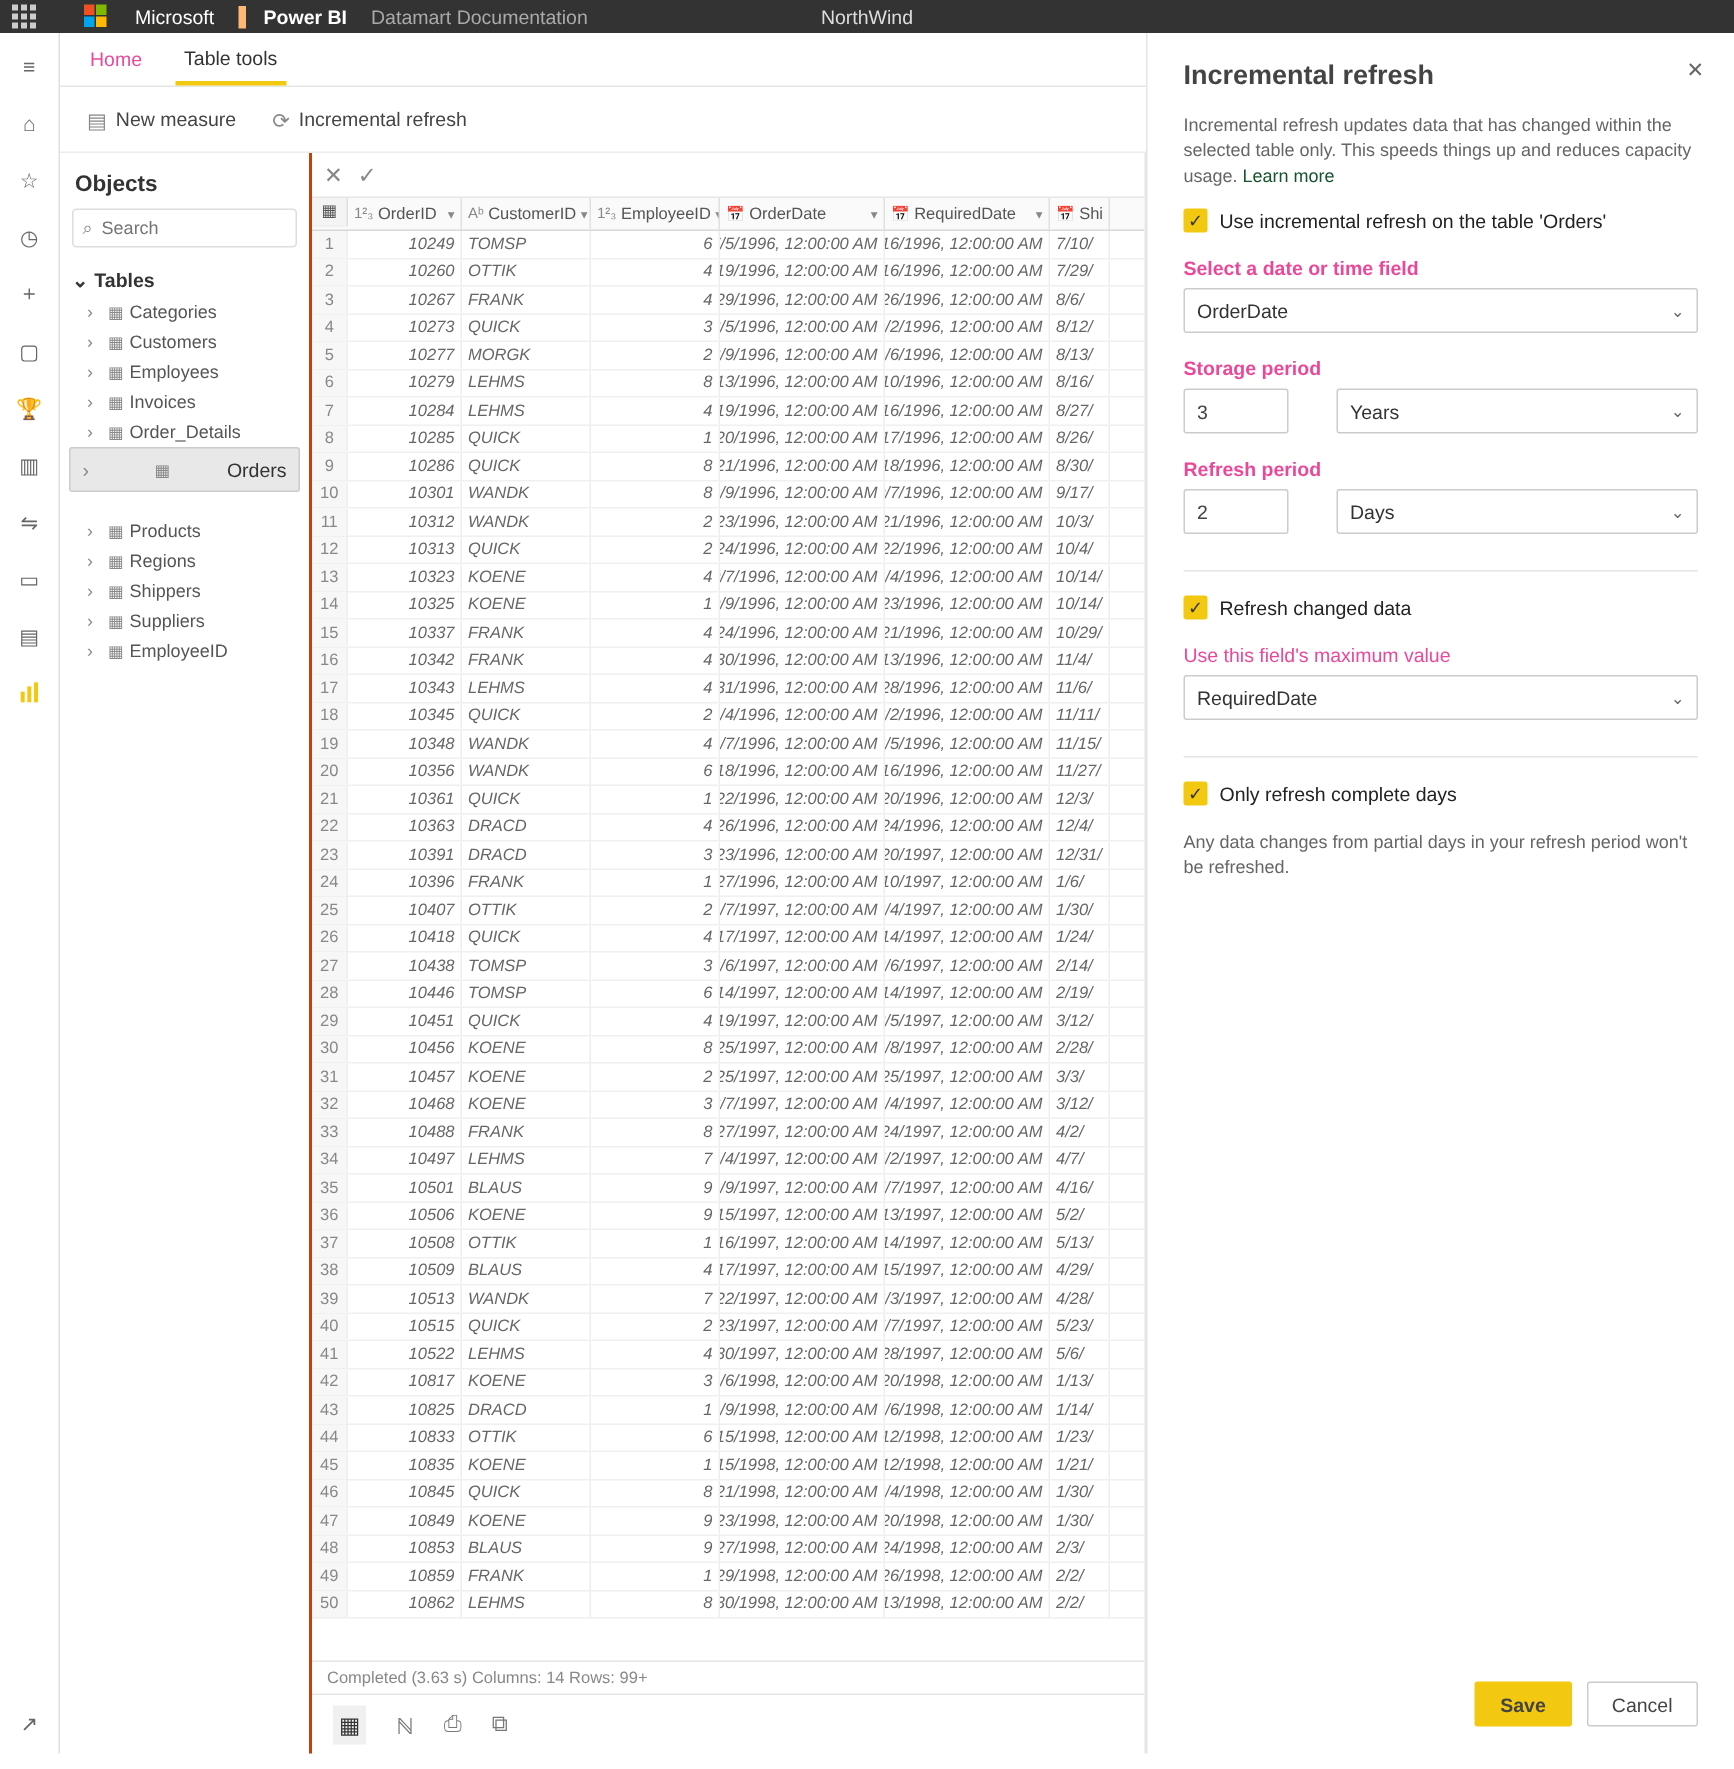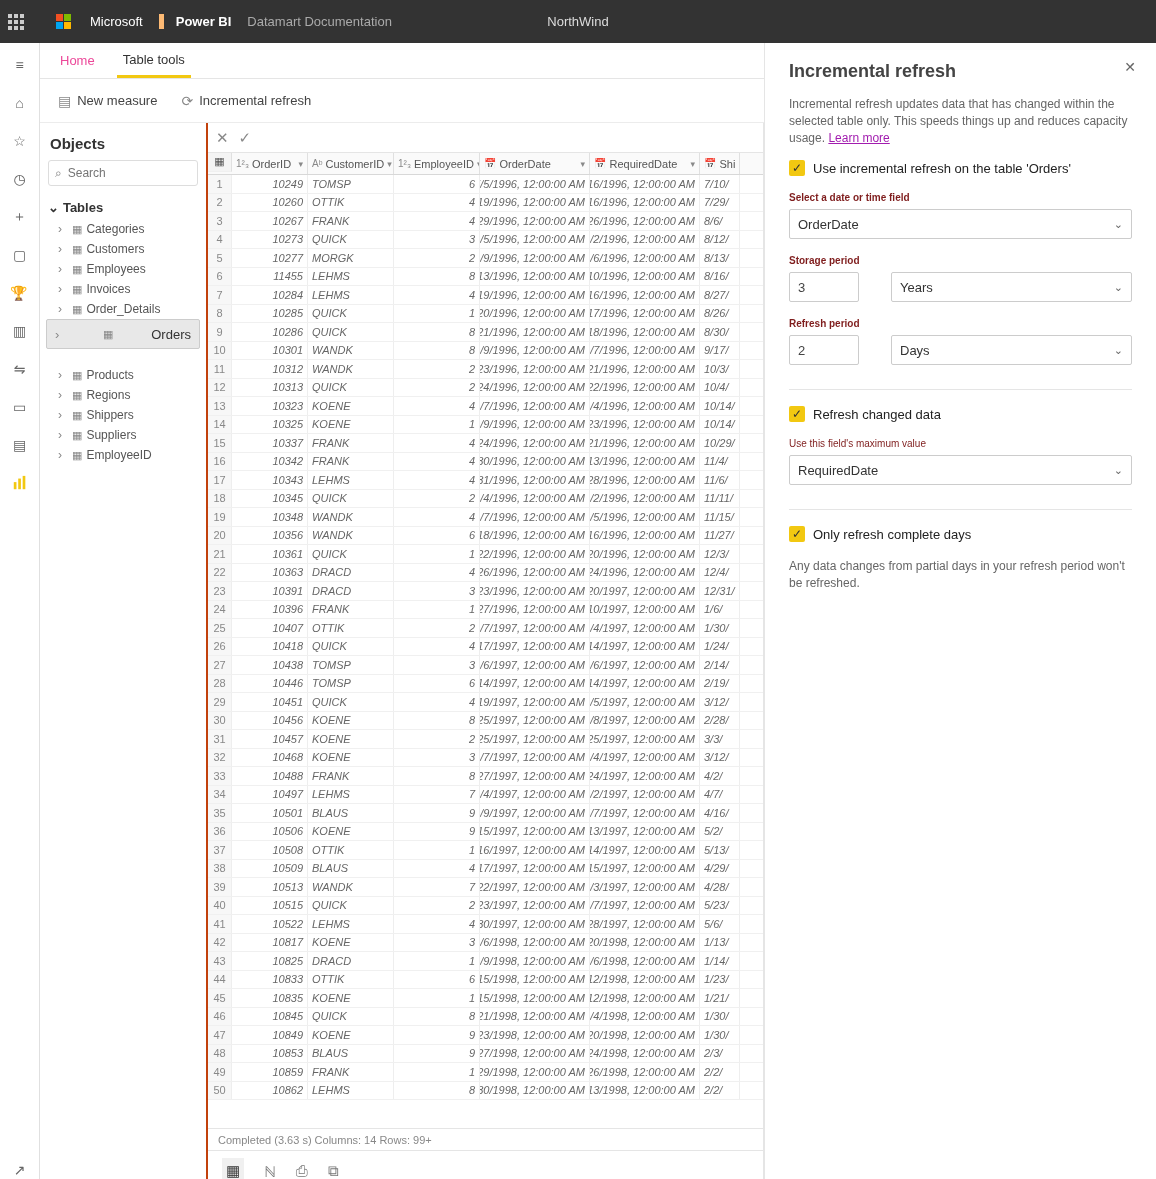--- a/index.html
+++ b/index.html
@@ -1,17 +1,17 @@
 <!DOCTYPE html>
 <html><head>
 <meta charset="utf-8">
 <style>
 * { box-sizing: border-box; margin: 0; padding: 0; }
 body { font-family: "Segoe UI", sans-serif; font-size: 12px; color: #333; background: #fff; width: 1156px; height: 1179px; overflow: hidden; }
-.topbar { height: 43px; background: #333; color: #ddd; display: flex; align-items: center; padding: 0 8px; gap: 12px; font-size: 13px; }
+.topbar { height: 22px; background: #333; color: #ddd; display: flex; align-items: center; padding: 0 8px; gap: 12px; font-size: 13px; }
 .waffle { width: 16px; height: 16px; display: grid; grid-template-columns: repeat(3,4px); grid-template-rows: repeat(3,4px); gap: 2px; }
 .waffle span { background: #ccc; }
 .mslogo { width: 16px; height: 16px; display: grid; grid-template-columns: repeat(2,7px); grid-template-rows: repeat(2,7px); gap: 1px; margin-left: 20px; }
 .mslogo span:nth-child(1){background:#f25022;} .mslogo span:nth-child(2){background:#7fba00;} .mslogo span:nth-child(3){background:#00a4ef;} .mslogo span:nth-child(4){background:#ffb900;}
 .topbar .ms { color: #fff; margin-left: 6px; }
 .topbar .pbi { color: #fff; font-weight: 600; border-left: 5px solid #fdba74; padding-left: 12px; margin-left: 4px; }
 .topbar .crumb { color: #aaa; margin-left: 4px; }
 .topbar .center { position: absolute; left: 50%; transform: translateX(-50%); color: #ddd; }
 .main { display: flex; height: calc(100% - 32px); }
 .leftrail { width: 40px; border-right: 1px solid #e0e0e0; display: flex; flex-direction: column; align-items: center; padding-top: 14px; gap: 22px; }
@@ -50,24 +50,24 @@
 .row .c-id { justify-content: flex-end; } .row .c-emp { justify-content: flex-end; }
 .row .c-od, .row .c-rd { justify-content: flex-end; }
 .statusbar { height: 22px; border-top: 1px solid #e5e5e5; font-size: 11px; color: #888; display: flex; align-items: center; padding: 0 10px; }
 .bottombar { height: 40px; border-top: 1px solid #e5e5e5; display: flex; align-items: center; padding: 0 14px; gap: 20px; color: #777; }
 .bottombar .bic { font-size: 15px; }
 .bottombar .bic.active { color: #333; background: #f0f0f0; padding:4px; }
 .panel { width: 392px; border-left: 1px solid #e5e5e5; padding: 18px 24px; display: flex; flex-direction: column; font-size: 12px; color: #444; position: relative; }
 .panel h2 { font-size: 18px; font-weight: 600; margin-bottom: 14px; }
 .panel .close { position: absolute; top: 16px; right: 20px; font-size: 14px; color: #666; cursor: pointer; }
 .panel p { font-size: 12px; color: #666; line-height: 1.4; margin-bottom: 14px; }
-.panel a { color: #a21caf; text-decoration: underline; }
+.panel a { color: #14532d; }
 .chk { display: flex; align-items: center; gap: 8px; margin-bottom: 16px; font-size: 13px; color: #222; }
 .chk .box { width: 16px; height: 16px; background: #f2c811; display: flex; align-items: center; justify-content: center; font-size: 12px; color: #333; border-radius: 2px; }
-.field-lbl { font-size: 10px; font-weight: 600; margin-bottom: 6px; color: #7f1d1d; }
+.field-lbl { font-size: 13px; font-weight: 600; margin-bottom: 6px; color: #ec4899; }
 .sel { border: 1px solid #ccc; border-radius: 2px; height: 30px; display: flex; align-items: center; justify-content: space-between; padding: 0 8px; font-size: 13px; color: #333; margin-bottom: 16px; }
 .sel .dd { color: #666; font-size: 11px; }
 .row2 { display: flex; gap: 8px; margin-bottom: 16px; }
 .row2 .inp { border: 1px solid #ccc; border-radius: 2px; height: 30px; width: 70px; padding: 0 8px; font-size: 13px; display: flex; align-items: center; }
 .row2 .sel { flex: 1; margin-bottom: 0; margin-left: 24px; }
 .panel hr { border: none; border-top: 1px solid #e5e5e5; margin: 8px 0 16px 0; }
 .panel-footer { margin-top: auto; display: flex; justify-content: flex-end; gap: 10px; padding-top: 12px; }
 .pbtn { border: 1px solid #ccc; border-radius: 2px; height: 30px; padding: 0 16px; font-size: 13px; display: flex; align-items: center; background: #fff; }
 .pbtn.primary { background: #f2c811; border-color: #f2c811; font-weight: 600; }
 svg { display: block; }
@@ -288,21 +288,21 @@
                 <div class="cell rn">5</div>
                 <div class="cell c-id">10277</div>
                 <div class="cell c-cust">MORGK</div>
                 <div class="cell c-emp">2</div>
                 <div class="cell c-od">8/9/1996, 12:00:00 AM</div>
                 <div class="cell c-rd">9/6/1996, 12:00:00 AM</div>
                 <div class="cell c-sd">8/13/</div>
               </div>
               <div class="row">
                 <div class="cell rn">6</div>
-                <div class="cell c-id">11455</div>
+                <div class="cell c-id">10279</div>
                 <div class="cell c-cust">LEHMS</div>
                 <div class="cell c-emp">8</div>
                 <div class="cell c-od">8/13/1996, 12:00:00 AM</div>
                 <div class="cell c-rd">9/10/1996, 12:00:00 AM</div>
                 <div class="cell c-sd">8/16/</div>
               </div>
               <div class="row">
                 <div class="cell rn">7</div>
                 <div class="cell c-id">10284</div>
                 <div class="cell c-cust">LEHMS</div>
@@ -749,14 +749,18 @@
     <div class="sel">
         <span>RequiredDate</span>
         <span class="dd">⌄</span>
       </div>
     <hr>
     <div class="chk">
         <span class="box">✓</span>
         <span>Only refresh complete days</span>
       </div>
     <p>Any data changes from partial days in your refresh period won't be refreshed.</p>
+    <div class="panel-footer">
+      <div class="pbtn primary">Save</div>
+      <div class="pbtn">Cancel</div>
+    </div>
   </div>
 </div>
 
 </body></html>

